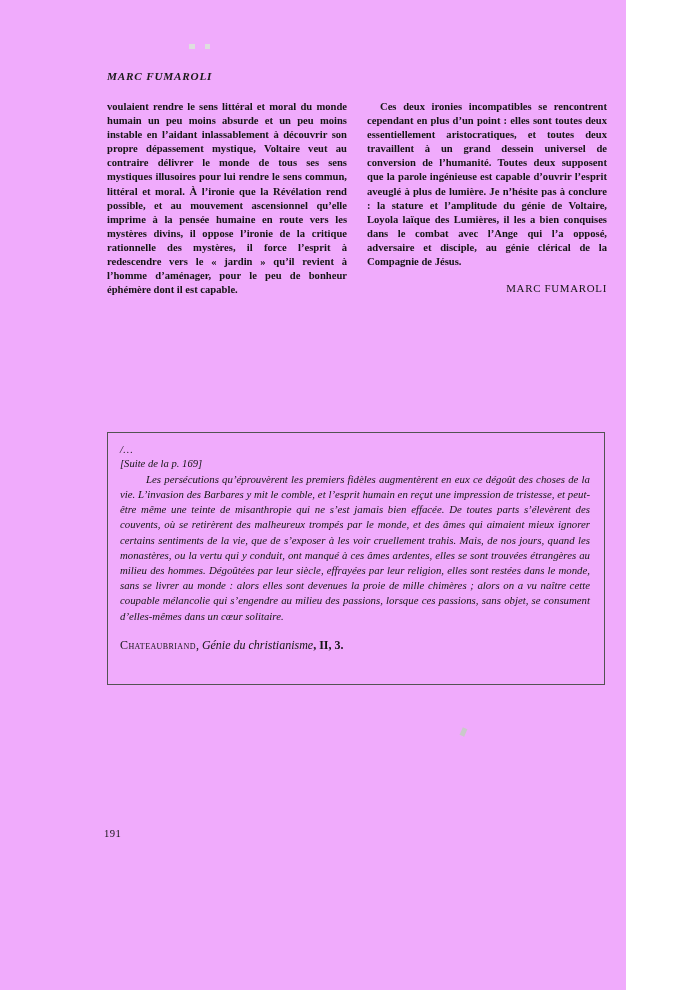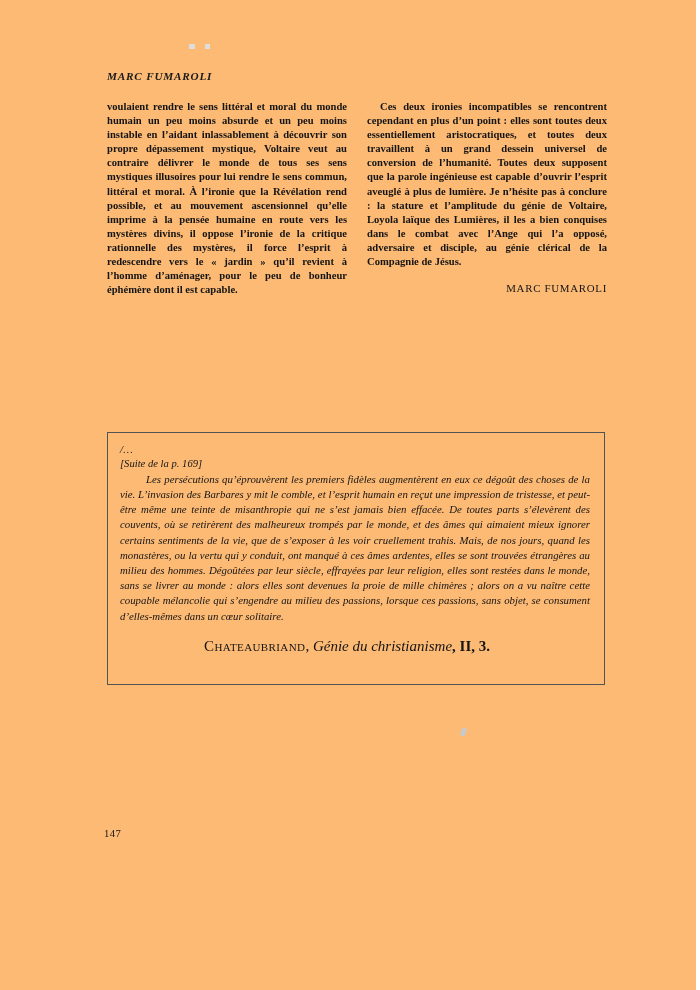--- a/index.html
+++ b/index.html
@@ -7,23 +7,23 @@
     margin: 0;
     padding: 0;
     background: #ffffff;
   }
   body {
     font-family: "Liberation Serif", "DejaVu Serif", serif;
     color: #000000;
   }
   .page {
     position: relative;
-    width: 696px;
+    width: 626px;
     height: 990px;
-    background: #fdba74;
+    background: #f0abfc;
     overflow: hidden;
   }
 
   
   .running-head {
     position: absolute;
     left: 107px;
     top: 70px;
     font-size: 11.2px;
     font-weight: bold;
@@ -95,22 +95,22 @@
     font-size: 10.8px;
     font-style: italic;
     line-height: 15.2px;
     text-align: justify;
     text-align-last: left;
     text-indent: 26px;
     color: #141414;
   }
   .note-box .attribution {
     margin: 14px 16px 0 0;
-    text-align: center;
-    font-size: 15px;
+    text-align: left;
+    font-size: 12px;
     color: #141414;
   }
   .attribution .smallcaps {
     font-variant: small-caps;
     letter-spacing: 0.4px;
   }
   .attribution .title {
     font-style: italic;
   }
   .attribution .ref {
@@ -166,15 +166,15 @@
     <div class="note-inner">
       <p class="slash">/…</p>
       <p class="suite">[Suite de la p. 169]</p>
       <p class="quote">Les persécutions qu’éprouvèrent les premiers fidèles augmentèrent en eux ce dégoût des choses de la vie. L’invasion des Barbares y mit le comble, et l’esprit humain en reçut une impression de tristesse, et peut-être même une teinte de misanthropie qui ne s’est jamais bien effacée. De toutes parts s’élevèrent des couvents, où se retirèrent des malheureux trompés par le monde, et des âmes qui aimaient mieux ignorer certains sentiments de la vie, que de s’exposer à les voir cruellement trahis. Mais, de nos jours, quand les monastères, ou la vertu qui y conduit, ont manqué à ces âmes ardentes, elles se sont trouvées étrangères au milieu des hommes. Dégoûtées par leur siècle, effrayées par leur religion, elles sont restées dans le monde, sans se livrer au monde : alors elles sont devenues la proie de mille chimères ; alors on a vu naître cette coupable mélancolie qui s’engendre au milieu des passions, lorsque ces passions, sans objet, se consument d’elles-mêmes dans un cœur solitaire.</p>
       <p class="attribution">
         <span class="smallcaps">Chateaubriand</span><span>, </span><span class="title">Génie du christianisme</span><span class="ref">, II, 3.</span>
       </p>
     </div>
   </div>
 
-  <div class="folio">147</div>
+  <div class="folio">191</div>
 
 </div>
 
 </body></html>

